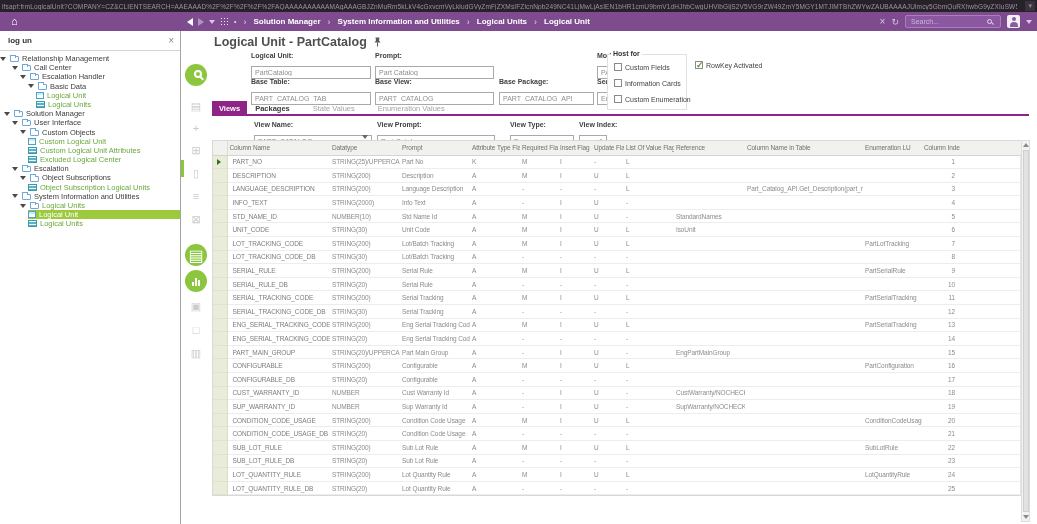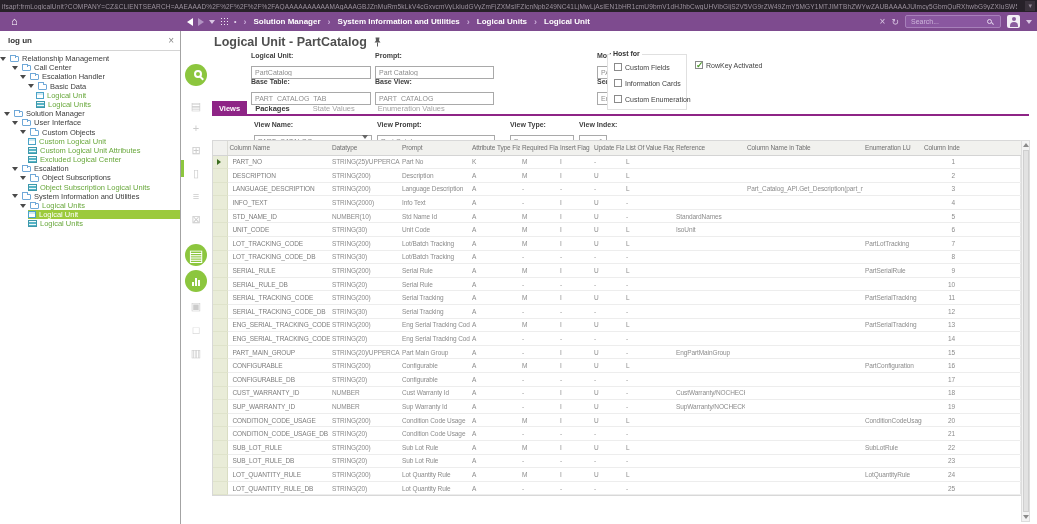--- a/index.html
+++ b/index.html
@@ -351,20 +351,24 @@
       </div>
 
       <div class="fld" style="left:2px;top:47px;width:120px">
         <label>Base Table:</label>
         <input value="PART_CATALOG_TAB" style="">
       </div>
       <div class="fld" style="left:126px;top:47px;width:119px">
         <label>Base View:</label>
         <input value="PART_CATALOG" style="">
       </div>
+      <div class="fld" style="left:250px;top:47px;width:95px">
+        <label>Base Package:</label>
+        <input value="PART_CATALOG_API" style="">
+      </div>
       <div class="fld" style="left:348px;top:47px;width:42px">
         <label>Search Domain:</label>
         <input value="Enabled" style="">
       </div>
 
       <div class="hostfor">
         <span class="legend">Host for</span>
         <label class="chk hf1">
           <span class="box"></span>
           <span>Custom Fields</span>

